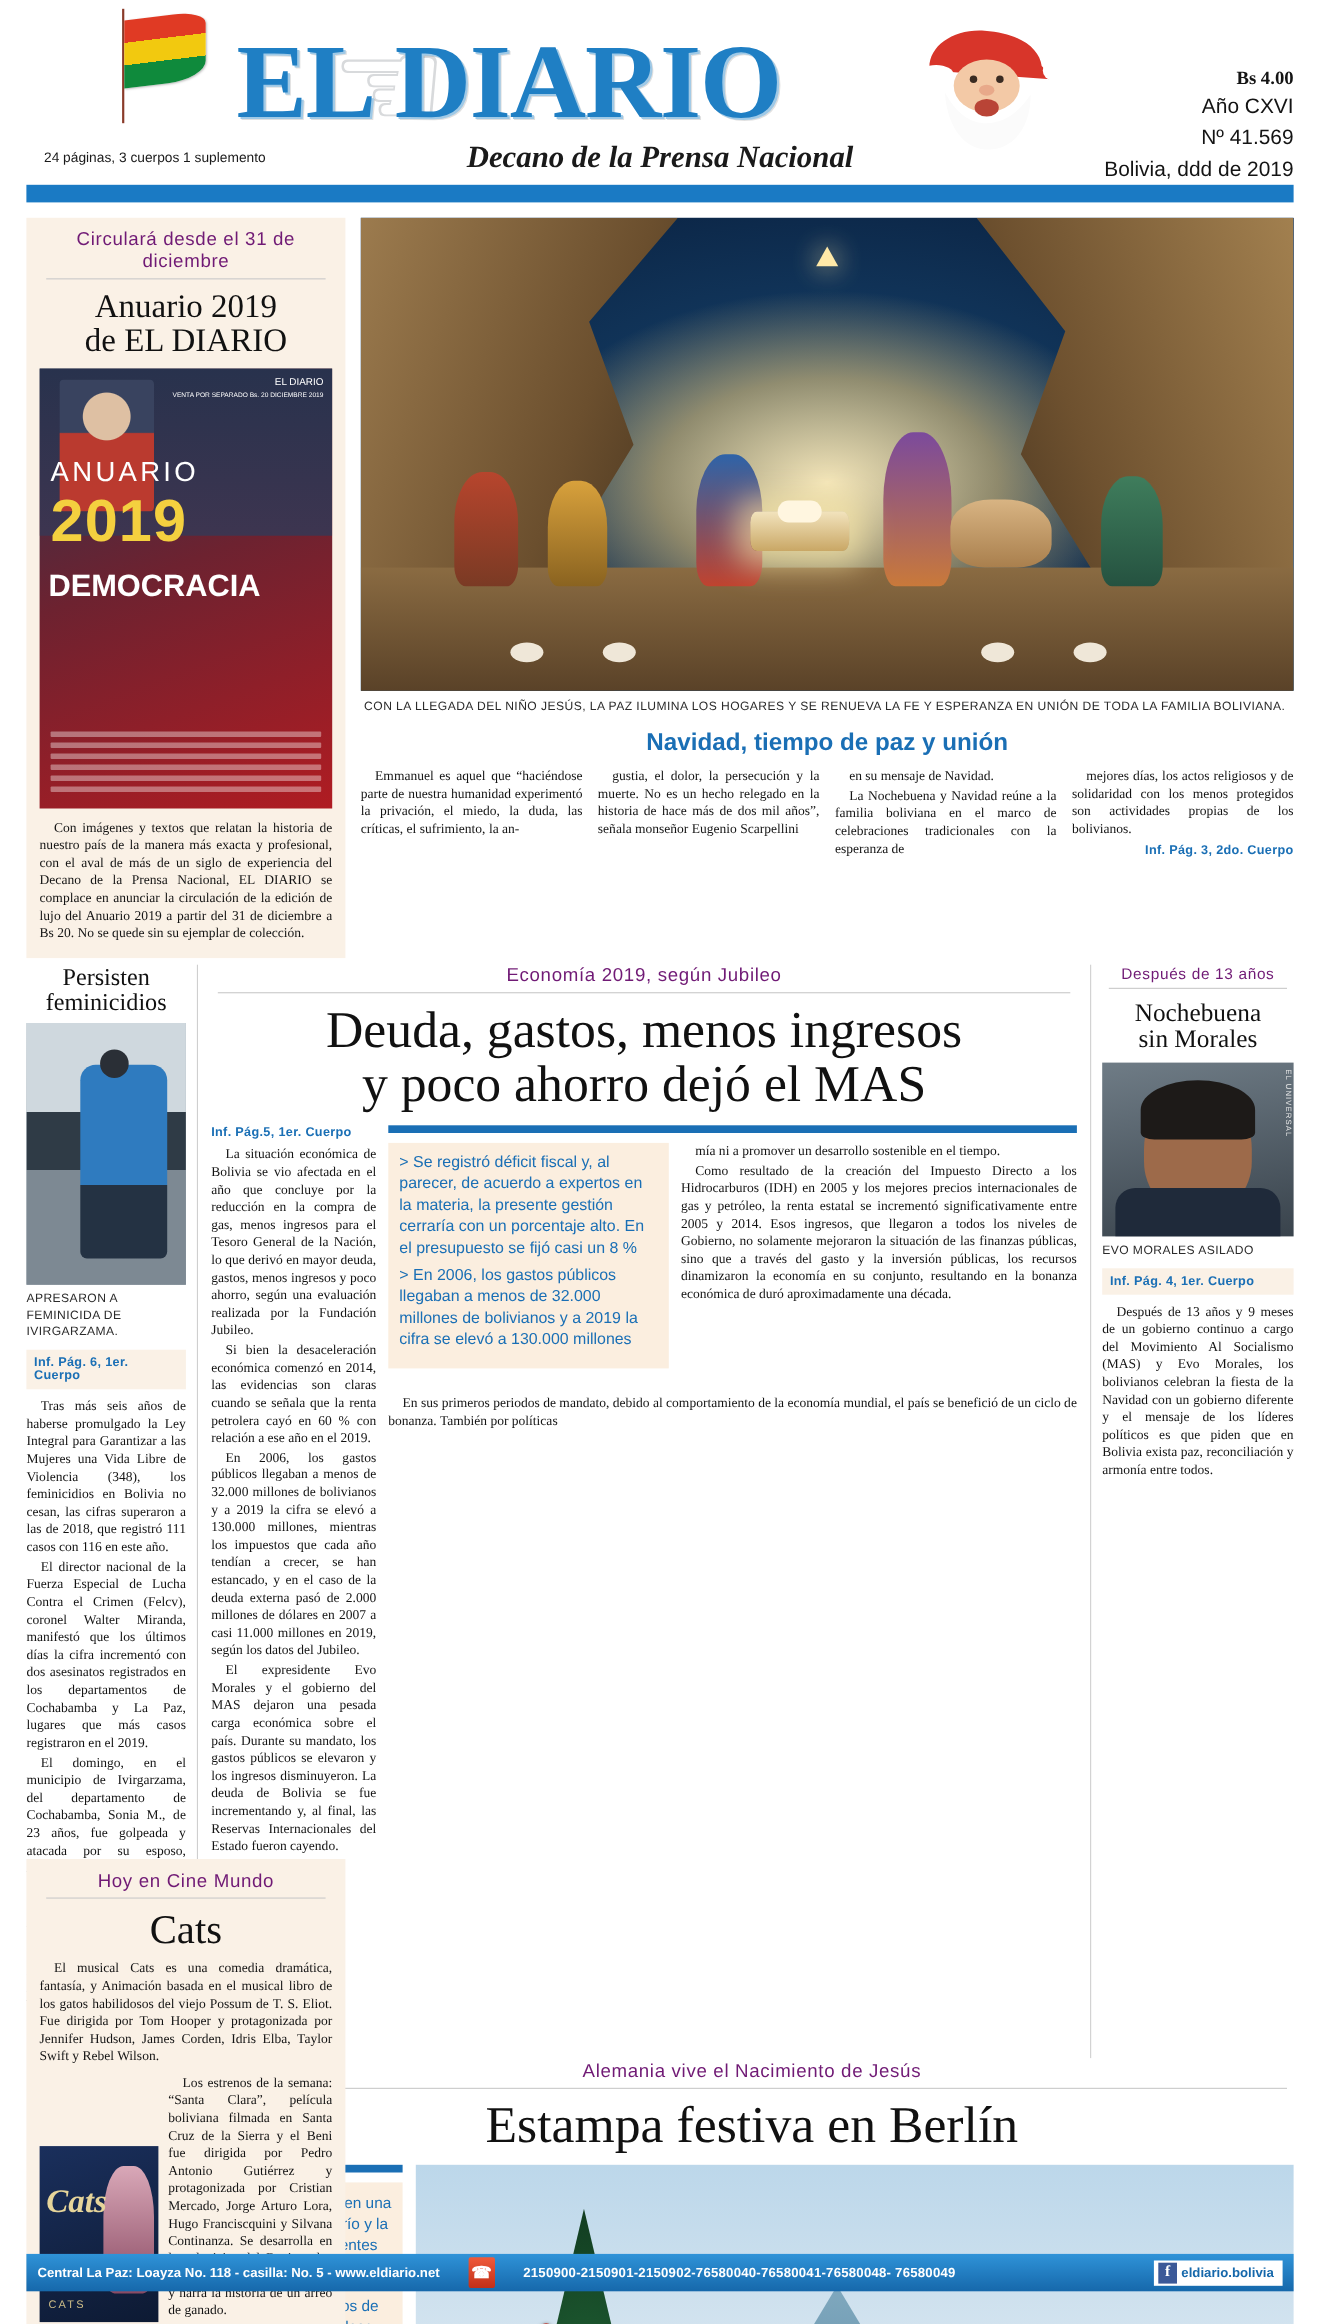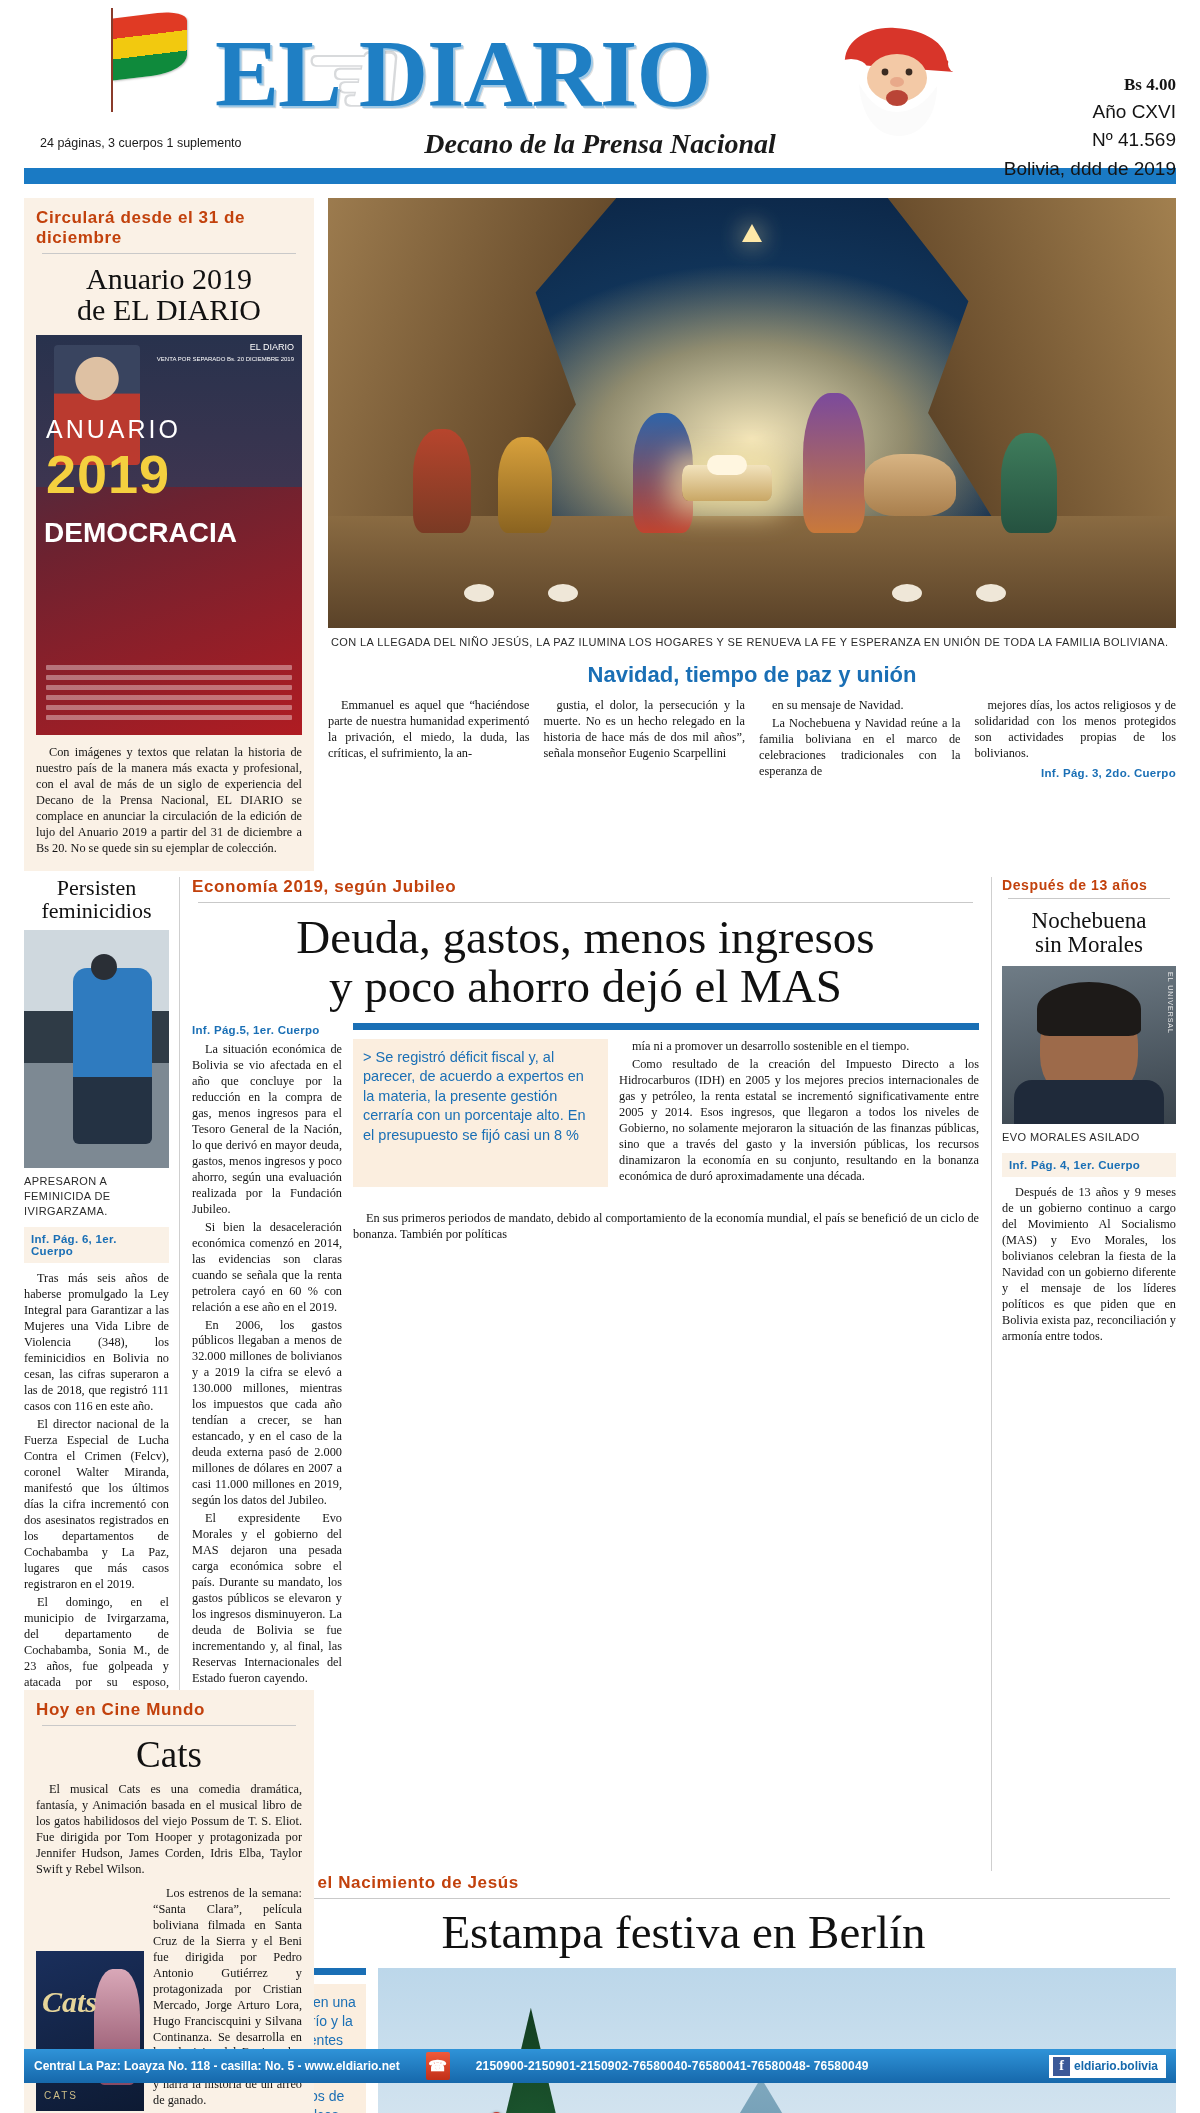--- a/index.html
+++ b/index.html
@@ -36,39 +36,39 @@
   }
   .flag .pole { position:absolute; left:3px; top:0; width:2px; height:104px; background:#8a3b2a; }
   .flag .cloth { position:absolute; left:5px; top:6px; width:74px; height:62px;
      background:linear-gradient(180deg,#e03a24 0 33%,#f2c90f 33% 66%,#0f8a3c 66% 100%);
      border-radius:0 40% 46% 0 / 0 18% 26% 0;
      transform:skewY(-7deg);
      box-shadow:1px 1px 2px rgba(0,0,0,.25);
   }
   .santa { position:absolute; right:-10px; top:-6px; width:150px; height:124px; }
 
-  .mh-right { position:absolute; right:24px; top:72px; text-align:right; line-height:1.5; }
+  .mh-right { position:absolute; right:24px; top:58px; text-align:right; line-height:1.5; }
   .mh-price { font-weight:bold; font-size:17px; }
   .mh-year, .mh-num, .mh-date { font-size:19px; font-family:Liberation Sans, sans-serif; }
 
   .mh-tag {
     position:absolute; left:0; right:0; top:128px; text-align:center;
     font-family:"Liberation Serif", serif; font-style:italic; font-weight:bold;
     font-size:28px; color:#1a1a1a;
   }
   .mh-pages {
     position:absolute; left:40px; top:136px;
     font-family:"Liberation Sans", sans-serif; font-size:12.5px; color:#1a1a1a;
   }
   .blue-rule { height:16px; background:#1a7ac4; margin:0 24px; }
 
   
   .kicker {
-    font-family:"Liberation Sans", sans-serif; font-weight:bold;
-    font-size:17px; color:#c2410c; letter-spacing:.6px; text-align:left;
+    font-family:"Liberation Sans", sans-serif; font-weight:normal;
+    font-size:17px; color:#701a75; letter-spacing:.6px; text-align:center;
     padding-bottom:5px;
   }
   .kicker-rule { border-bottom:1px solid #c9c9c9; margin:0 6px 10px; }
   .hl-serif { font-family:"Liberation Serif", serif; font-weight:normal; color:#111; text-align:center; line-height:1.02; }
   .body-col { font-size:12.3px; line-height:1.30; text-align:justify; hyphens:auto; }
   .body-col p { margin:0 0 2px; text-indent:13px; }
   .refline {
     font-family:"Liberation Sans", sans-serif; font-weight:bold;
     font-size:11.5px; color:#1a6fb5; letter-spacing:.3px;
   }
@@ -396,20 +396,21 @@
           <p>Si bien la desaceleración económica comenzó en 2014, las evidencias son claras cuando se señala que la renta petrolera cayó en 60 % con relación a ese año en el 2019.</p>
           <p>En 2006, los gastos públicos llegaban a menos de 32.000 millones de bolivianos y a 2019 la cifra se elevó a 130.000 millones, mientras los impuestos que cada año tendían a crecer, se han estancado, y en el caso de la deuda externa pasó de 2.000 millones de dólares en 2007 a casi 11.000 millones en 2019, según los datos del Jubileo.</p>
           <p>El expresidente Evo Morales y el gobierno del MAS dejaron una pesada carga económica sobre el país. Durante su mandato, los gastos públicos se elevaron y los ingresos disminuyeron. La deuda de Bolivia se fue incrementando y, al final, las Reservas Internacionales del Estado fueron cayendo.</p>
         </div>
 
         <div style="flex:1">
           <div class="main-rule"></div>
           <div style="display:flex; gap:11px;">
             <div class="quote-box" style="flex:0 0 255px">
               <p>&gt; Se registró déficit fiscal y, al parecer, de acuerdo a expertos en la materia, la presente gestión cerraría con un porcentaje alto. En el presupuesto se fijó casi un 8 %</p>
+              <p>&gt; En 2006, los gastos públicos llegaban a menos de 32.000 millones de bolivianos y a 2019 la cifra se elevó a 130.000 millones</p>
             </div>
             <div class="body-col" style="flex:1">
               <p>mía ni a promover un desarrollo sostenible en el tiempo.</p>
               <p>Como resultado de la creación del Impuesto Directo a los Hidrocarburos (IDH) en 2005 y los mejores precios internacionales de gas y petróleo, la renta estatal se incrementó significativamente entre 2005 y 2014. Esos ingresos, que llegaron a todos los niveles de Gobierno, no solamente mejoraron la situación de las finanzas públicas, sino que a través del gasto y la inversión públicas, los recursos dinamizaron la economía en su conjunto, resultando en la bonanza económica de duró aproximadamente una década.</p>
             </div>
           </div>
           <div style="display:flex; gap:11px; margin-top:24px;">
             <div class="body-col" style="flex:1">
               <p>En sus primeros periodos de mandato, debido al comportamiento de la economía mundial, el país se benefició de un ciclo de bonanza. También por políticas</p>
             </div>

